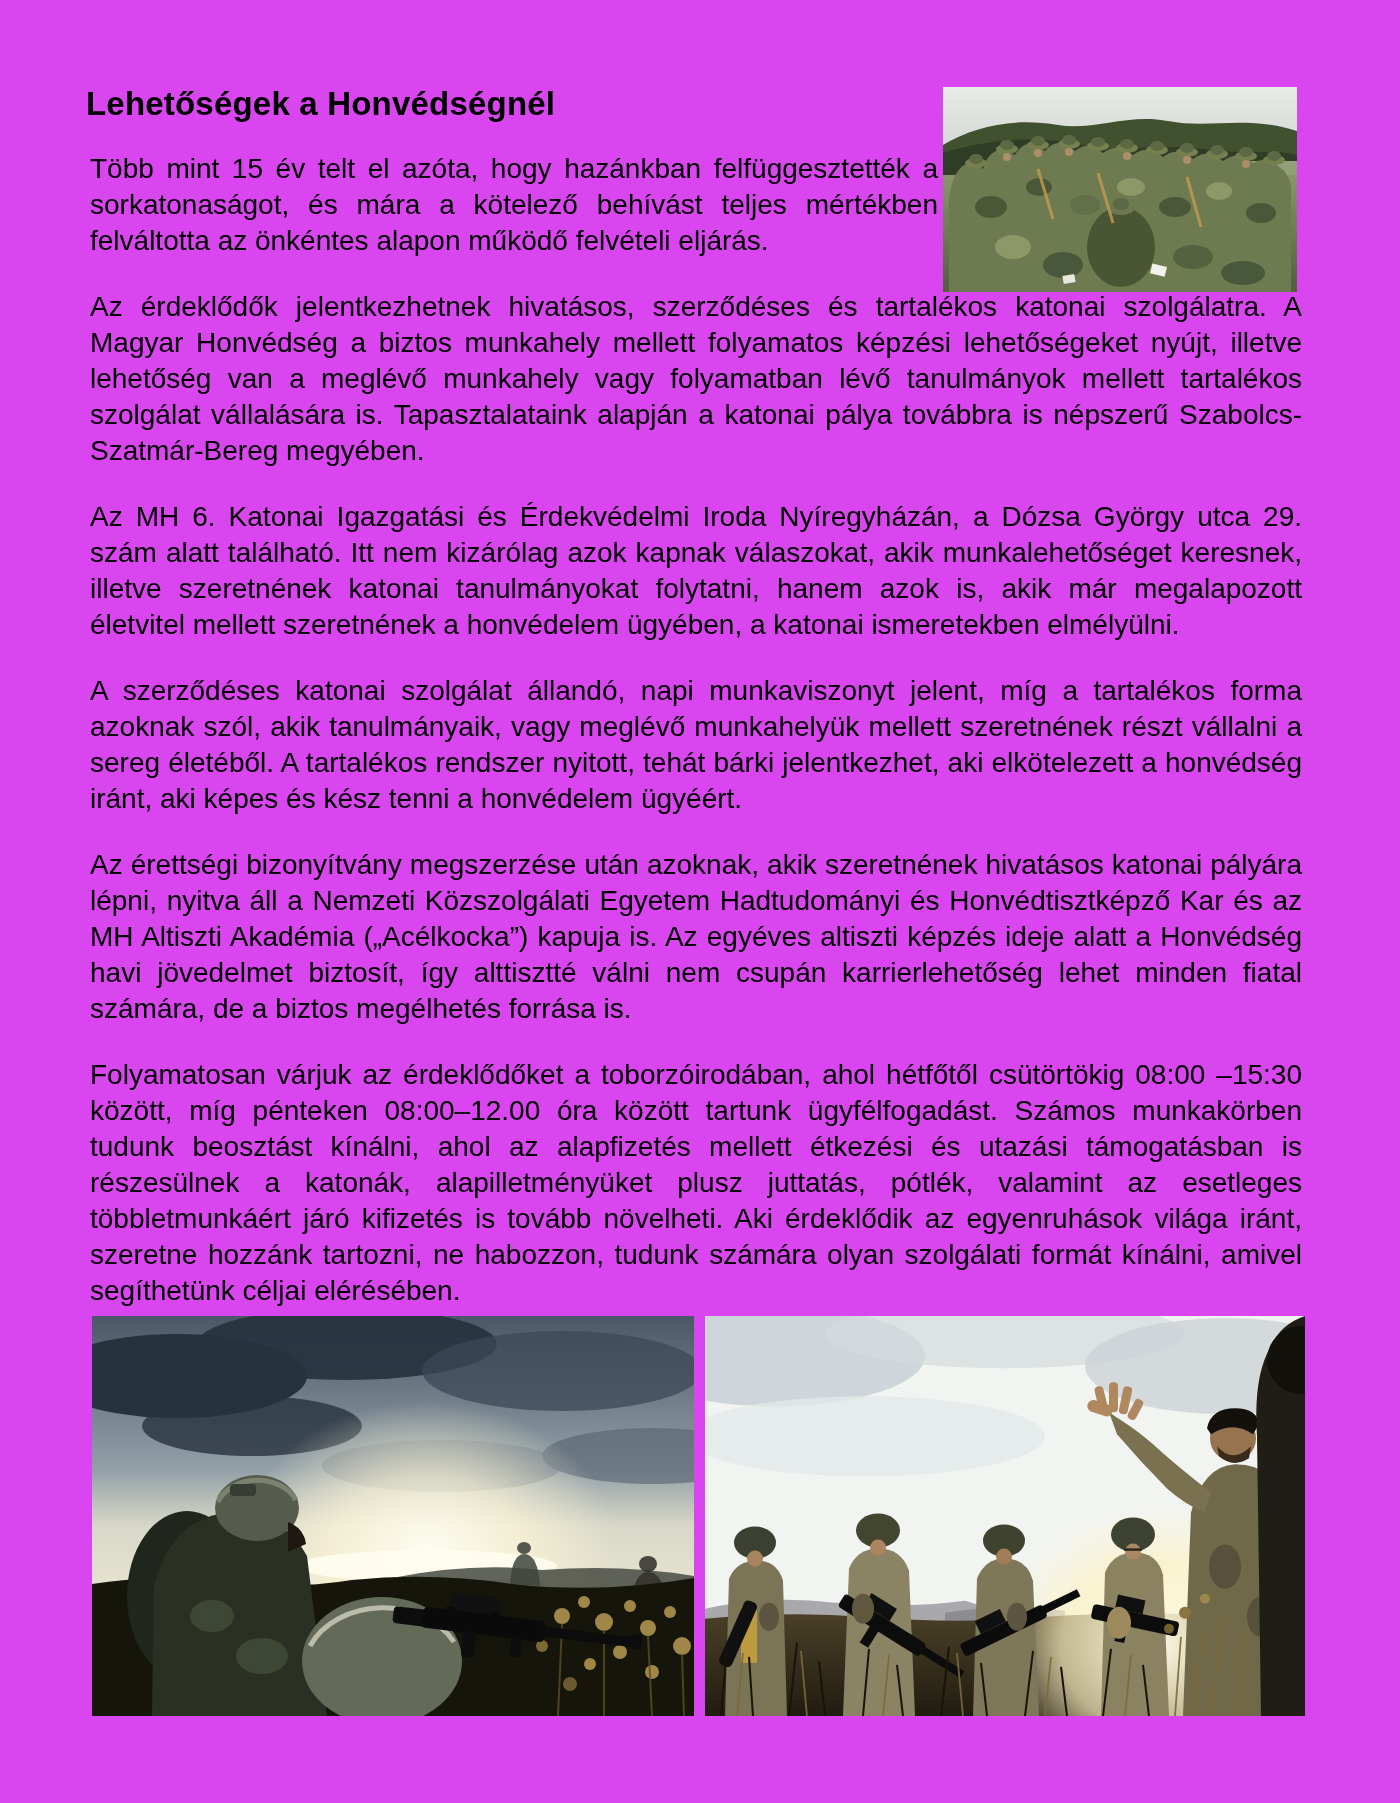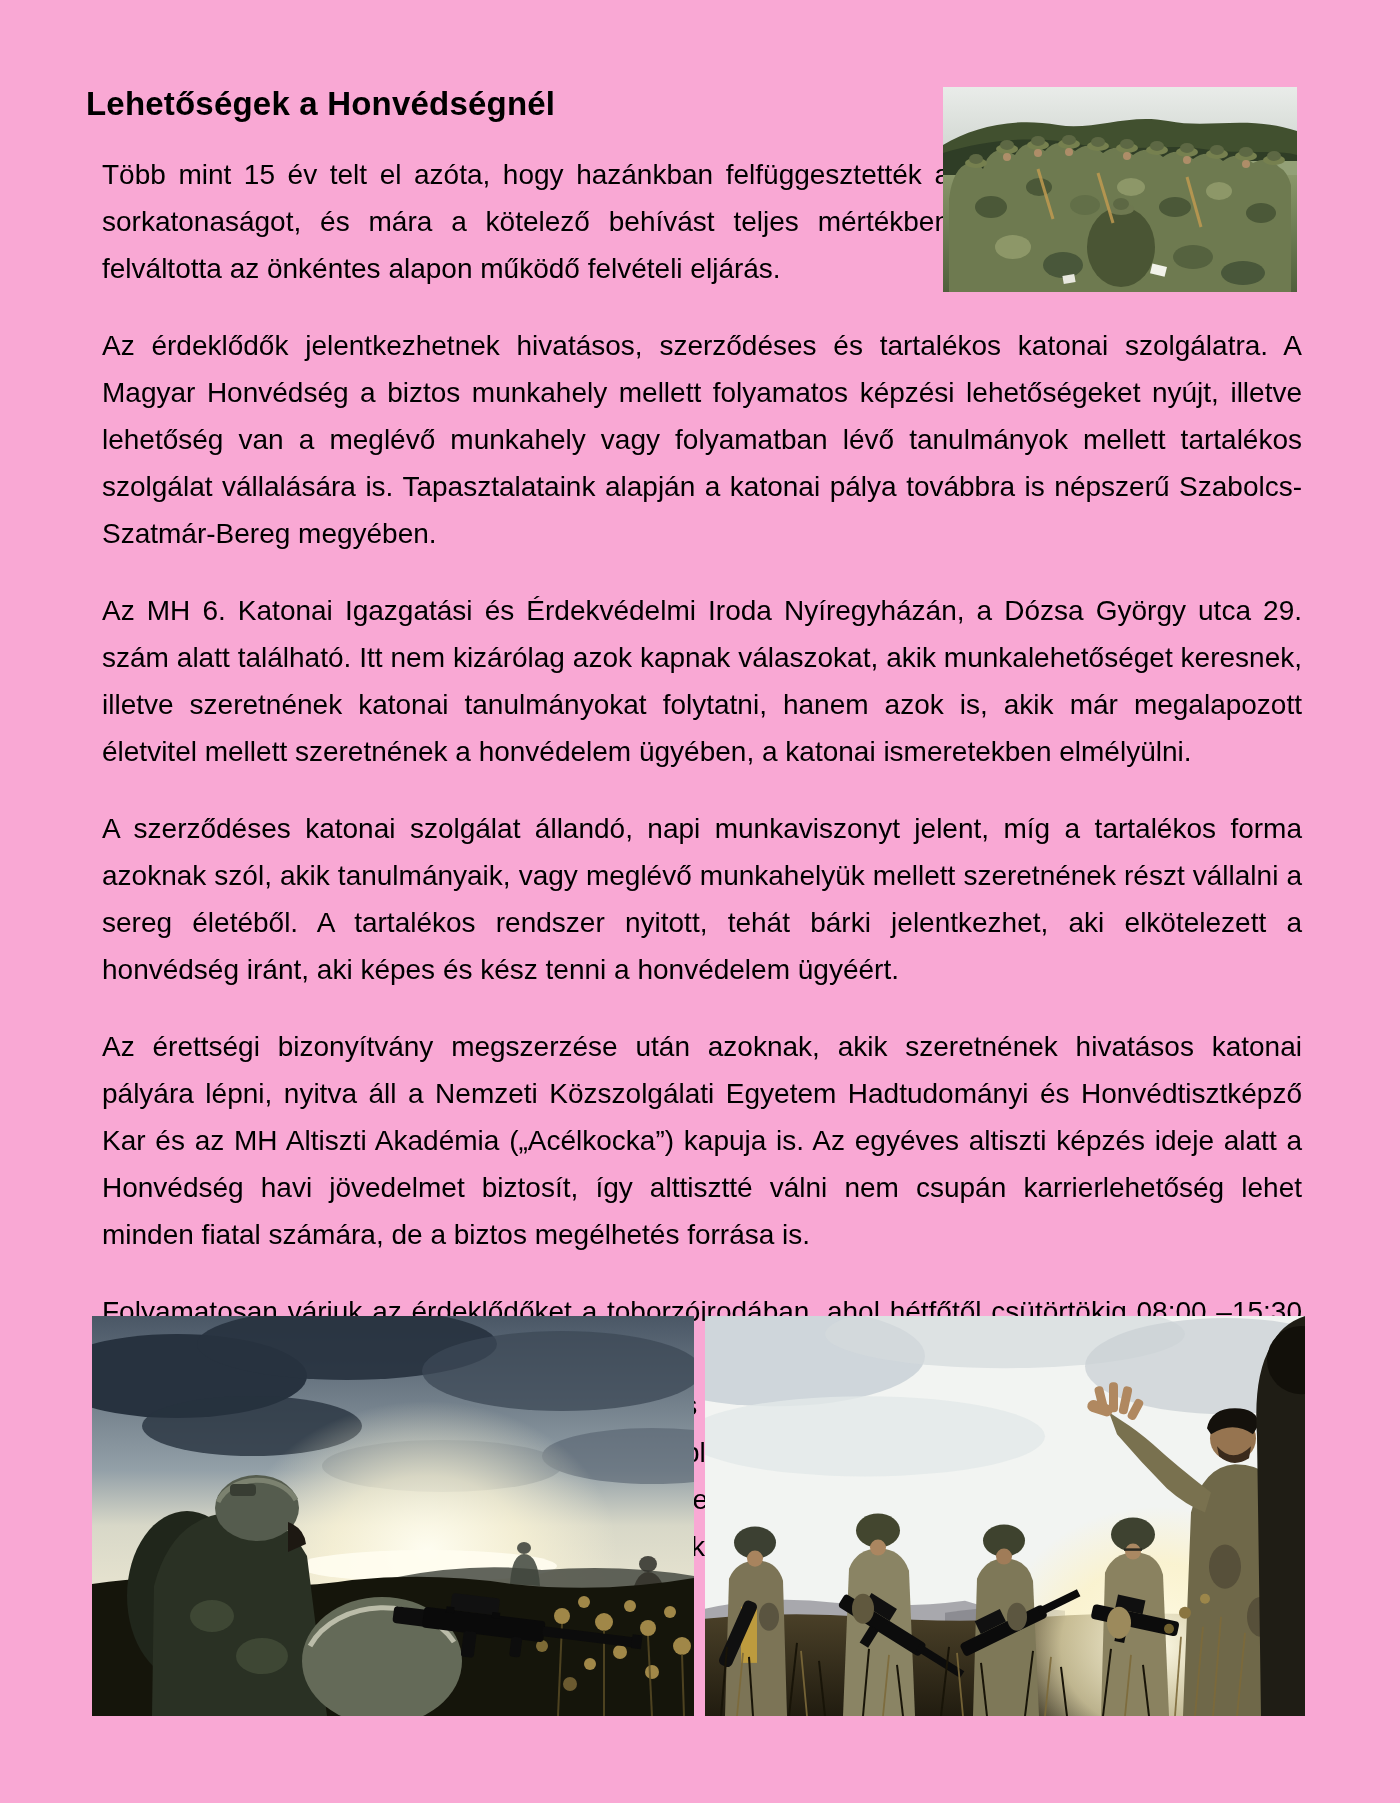--- a/index.html
+++ b/index.html
@@ -1,22 +1,22 @@
 <!DOCTYPE html>
 <html><head>
 <meta charset="utf-8">
 <style>
   html,body{margin:0;padding:0;background:#ffffff;}
   .page{
-    position:relative;width:1400px;height:1803px;background:#f9a8d4;
+    position:relative;width:1400px;height:1803px;background:#d946ef;
     overflow:hidden;font-family:"Liberation Sans",sans-serif;color:#000;
   }
   .content{position:absolute;left:86px;top:84px;width:1216px;}
   .doc-title{font-size:33px;font-weight:bold;margin:0;line-height:40px;letter-spacing:.2px;}
-  .content p{font-size:28px;line-height:47px;text-align:justify;margin:0 0 30px 16px;}
+  .content p{font-size:28px;line-height:36px;text-align:justify;margin:0 0 30px 4px;}
   .content p.lead{width:848px;margin-top:27px;}
   .photo{position:absolute;display:block;}
   .photo-top{left:943px;top:87px;width:354px;height:205px;}
   .photo-bl{left:92px;top:1316px;width:602px;height:400px;}
   .photo-br{left:705px;top:1316px;width:600px;height:400px;}
   svg{display:block;}
 </style>
 </head>
 <body>
 

